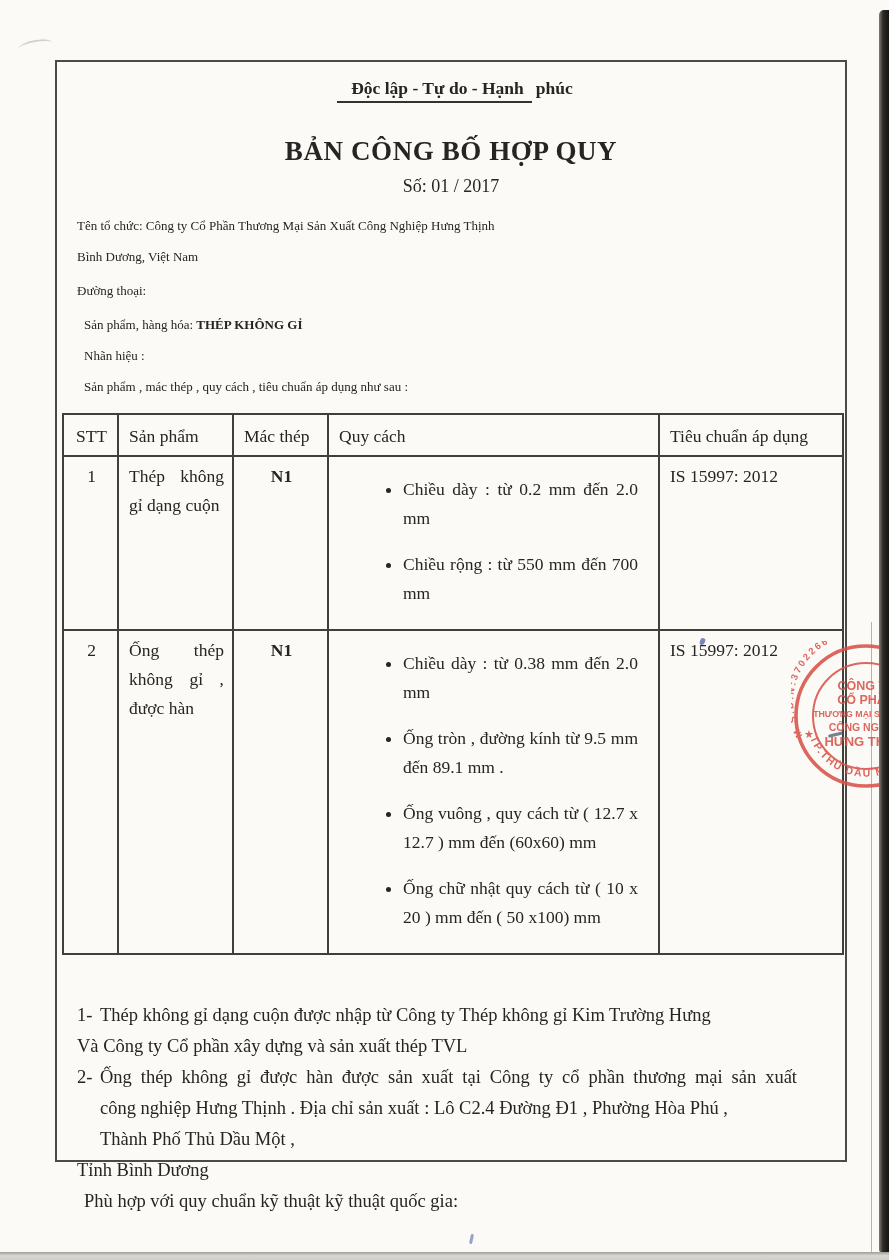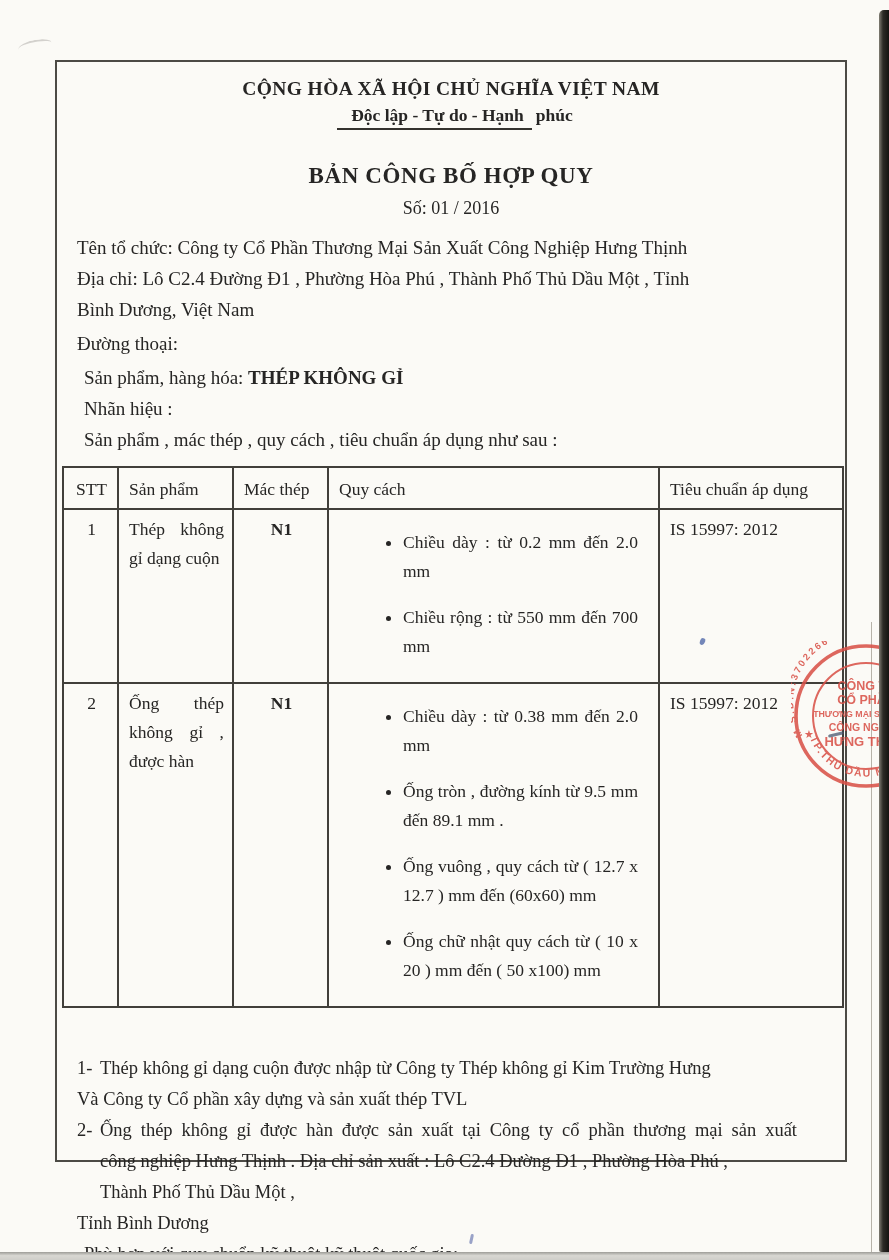--- a/index.html
+++ b/index.html
@@ -16,24 +16,24 @@
     width:792px; height:1102px;
     border:2px solid #4c4a45;
     background:transparent;
   }
   
   .nat-header { text-align:center; margin-top:16px; }
   .republic { font-weight:bold; font-size:19.5px; letter-spacing:.4px; }
   .motto { font-weight:bold; font-size:17.5px; margin-top:5px;margin-left:8px; }
   .motto .ul { display:inline-block; border-bottom:2px solid #34322e; padding:0 8px 2px 14px; }
   .motto .tail { padding-left:4px; }
-  .doc-title { text-align:center; font-weight:bold; font-size:23px; letter-spacing:.6px; margin-top:33px; }
+  .doc-title { text-align:center; font-weight:bold; font-size:27px; letter-spacing:.6px; margin-top:33px; }
   .doc-number { text-align:center; font-size:18px; margin-top:9px; }
   
-  .info { margin:13px 56px 0 20px; font-size:19px; line-height:31px; }
+  .info { margin:13px 56px 0 20px; font-size:13px; line-height:31px; }
   .info .row { text-align:left; }
   .indent-sm { padding-left:7px; }
   .gap-top { margin-top:3px; }
   .bold { font-weight:bold; }
   
   table.spec {
     border-collapse:collapse; table-layout:fixed;
     margin:11px 0 0 5px; width:780px;
     font-size:17.5px; line-height:29px;
   }
@@ -81,32 +81,30 @@
   .n-blue1 { left:700px; top:638px; width:5px; height:7px; background:#3a55a0; opacity:.7; border-radius:50% 40% 60% 50%; transform:rotate(20deg); }
   .n-blue2 { left:828px; top:733px; width:16px; height:3px; background:#47566e; opacity:.75; border-radius:2px; transform:rotate(-14deg); }
   .n-blue3 { left:470px; top:1234px; width:3px; height:10px; background:#5868a8; opacity:.6; border-radius:2px; transform:rotate(12deg); }
 </style>
 </head>
 <body>
 
 <div class="doc-border">
 
   <div class="nat-header">
-    <div class="republic">CỘNG HÒA XÃ HỘI CHỦ NGHĨA VIỆT NAM</div>
     <div class="motto">
       <span class="ul">Độc lập - Tự do - Hạnh</span><span class="tail">phúc</span>
     </div>
   </div>
 
   <div class="doc-title">BẢN CÔNG BỐ HỢP QUY</div>
-  <div class="doc-number">Số: 01 / 2016</div>
+  <div class="doc-number">Số: 01 / 2017</div>
 
   <div class="info">
     <div class="row">Tên tổ chức: Công ty Cổ Phần Thương Mại Sản Xuất Công Nghiệp Hưng Thịnh</div>
-    <div class="row">Địa chỉ: Lô C2.4 Đường Đ1 , Phường Hòa Phú , Thành Phố Thủ Dầu Một , Tỉnh</div>
     <div class="row">Bình Dương, Việt Nam</div>
     <div class="row gap-top">Đường thoại:</div>
     <div class="row indent-sm gap-top">
       <span>Sản phẩm, hàng hóa: </span><span class="bold">THÉP KHÔNG GỈ</span>
     </div>
     <div class="row indent-sm">Nhãn hiệu :</div>
     <div class="row indent-sm">Sản phẩm , mác thép , quy cách , tiêu chuẩn áp dụng như sau :</div>
   </div>
 
   <table class="spec">

